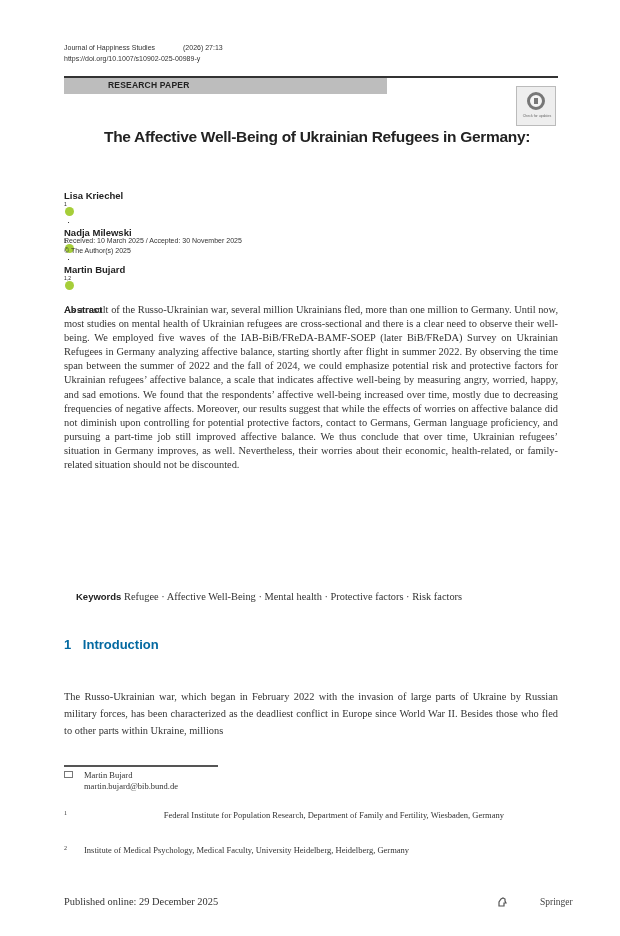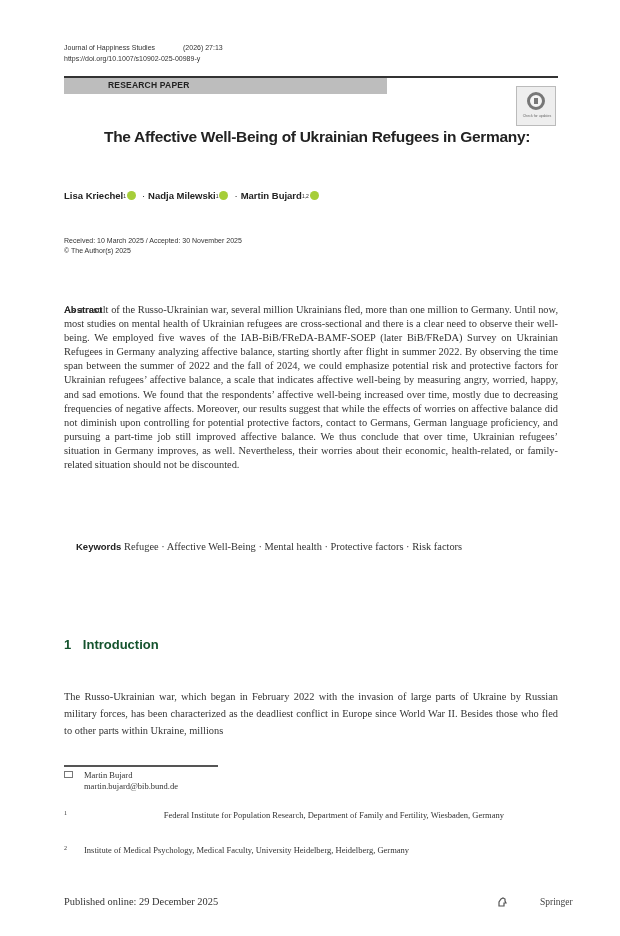--- a/index.html
+++ b/index.html
@@ -15,34 +15,34 @@
     .rp-bar { left: 64px; top: 78px; width: 323px; height: 16px; background: #bdbdbd; }
     .rp-label { left: 68px; top: 80px; font-size: 8.5px; font-weight: bold; color: #222; letter-spacing: 0.2px; padding-left: 40px; }
 
     .cfu { left: 516px; top: 86px; width: 40px; height: 40px; border: 1px solid #bbb; background: #eee; box-sizing: border-box; }
     .cfu .ring { position: absolute; left: 10px; top: 5px; width: 18px; height: 18px; border-radius: 50%; border: 3px solid #777; box-sizing: border-box; background: #f4f4f4; }
     .cfu .ring::after { content: ""; position: absolute; left: 4px; top: 3px; width: 4px; height: 6px; background: #777; }
     .cfu .txt { position: absolute; left: 3px; top: 27px; width: 34px; font-size: 3.5px; line-height: 4px; text-align: center; color: #666; }
 
     .title { left: 64px; top: 127px; width: 460px; font-size: 15.5px; line-height: 20px; font-weight: bold; color: #222; letter-spacing: -0.3px; margin-left: 40px; }
 
-    .authors { left: 64px; top: 190px; font-size: 9.5px; font-weight: bold; color: #222; display: flex; align-items: center; }
+    .authors { left: 64px; top: 190px; font-size: 9.5px; font-weight: bold; color: #222; display: flex; align-items: flex-start; flex-direction: column; }
     .authors sup { font-size: 5px; font-weight: normal; }
     .orcid { display: inline-block; width: 9px; height: 9px; border-radius: 50%; background: #a6ce39; margin: 0 3px 0 1px; position: relative; top: 0px; }
     .sep { margin: 0 3px; font-weight: normal; }
 
     .dates { left: 64px; top: 236px; font-size: 7px; color: #333; line-height: 10px; }
 
     .abstract-h { left: 64px; top: 291px; font-size: 9.5px; font-weight: bold; color: #222; margin-top: 13px; }
     .abstract { left: 64px; top: 303px; width: 494px; font-size: 10.4px; line-height: 14.1px; text-align: justify; color: #333; }
 
-    .keywords { left: 64px; top: 540px; width: 480px; font-size: 10.4px; line-height: 13px; color: #333; padding-left: 12px; }
+    .keywords { left: 64px; top: 590px; width: 480px; font-size: 10.4px; line-height: 13px; color: #333; padding-left: 12px; }
     .keywords .kh { font-weight: bold; font-size: 9.5px; color: #222; }
 
-    .intro-h { left: 64px; top: 637px; font-size: 13px; font-weight: bold; color: #14532d; }
+    .intro-h { left: 64px; top: 637px; font-size: 13px; font-weight: bold; color: #0369a1; }
     .intro-h .num { margin-right: 8px; }
     .intro { left: 64px; top: 676px; width: 494px; font-size: 10.4px; line-height: 17px; text-align: justify; color: #333; margin-top: 12px; }
 
     .fn-rule { left: 64px; top: 765px; width: 154px; height: 2px; background: #555; }
     .fn { font-size: 8.5px; line-height: 11px; color: #333; }
     .fn-mail-icon { left: 64px; top: 771px; width: 9px; height: 7px; border: 1px solid #777; box-sizing: border-box; }
     .fn-contact { left: 84px; top: 770px; }
     .fn-aff1-num { left: 64px; top: 810px; font-size: 6px; color: #333; }
     .fn-aff1 { left: 84px; top: 810px; width: 420px; text-align: right; }
     .fn-aff2-num { left: 64px; top: 845px; font-size: 6px; color: #333; }

